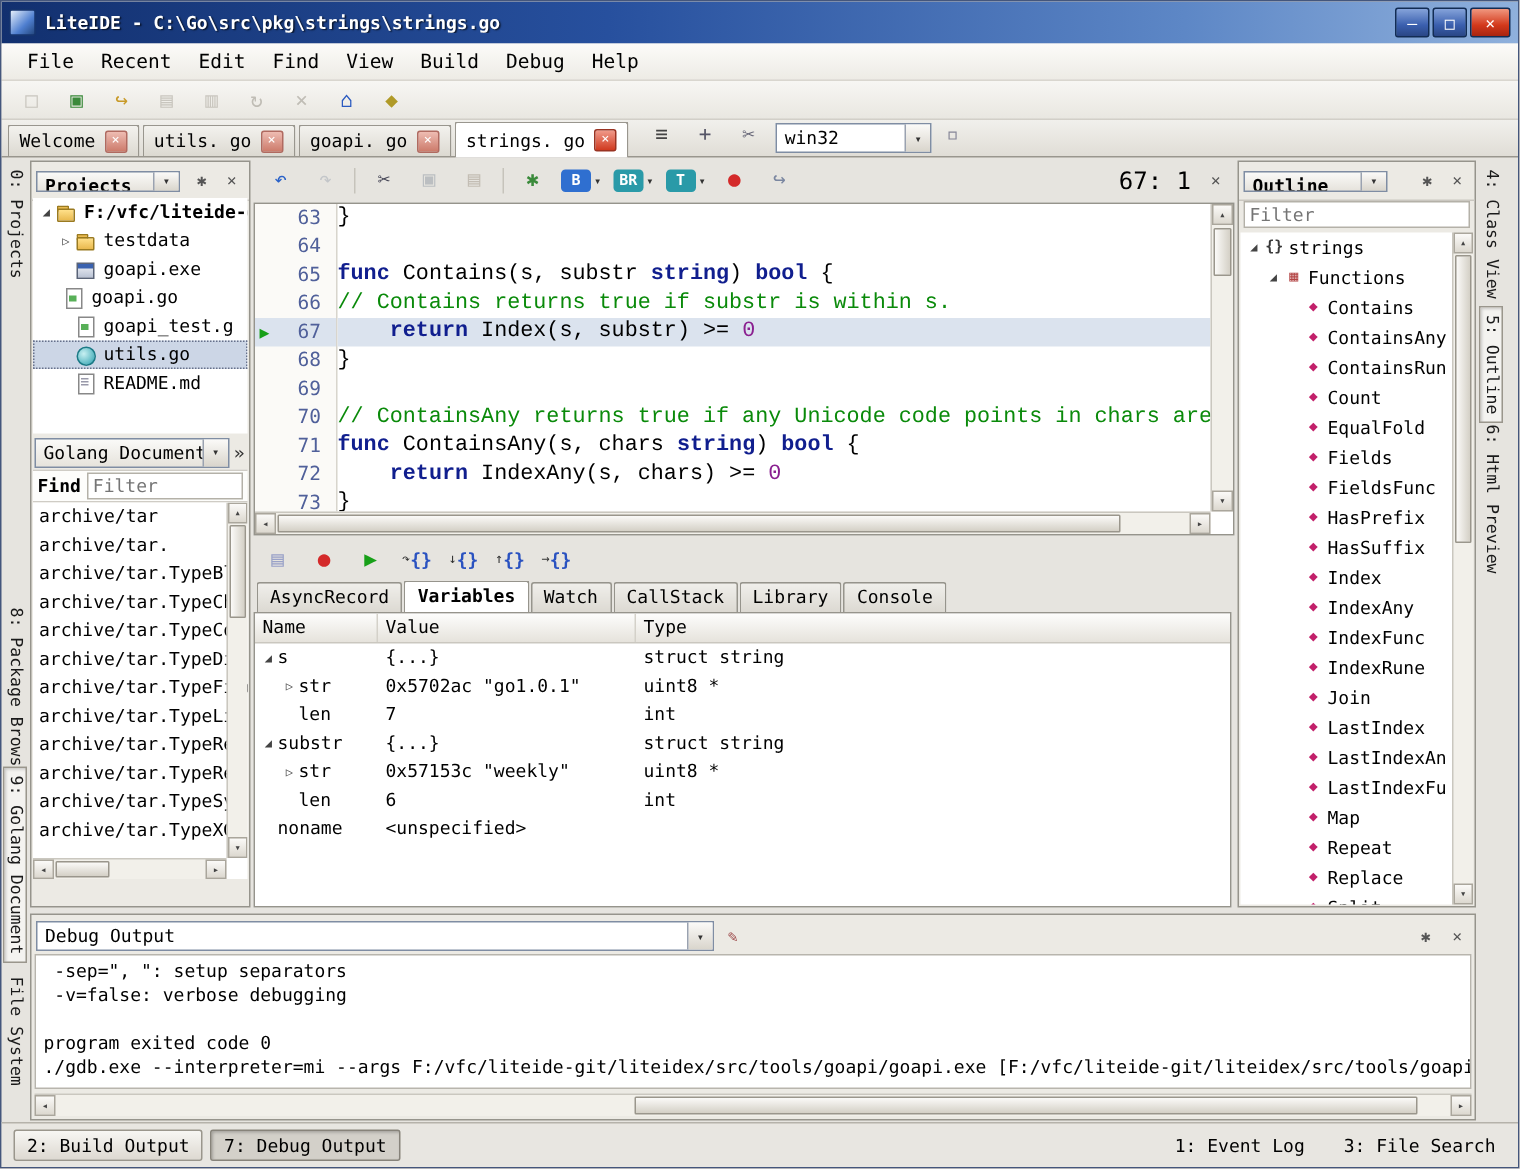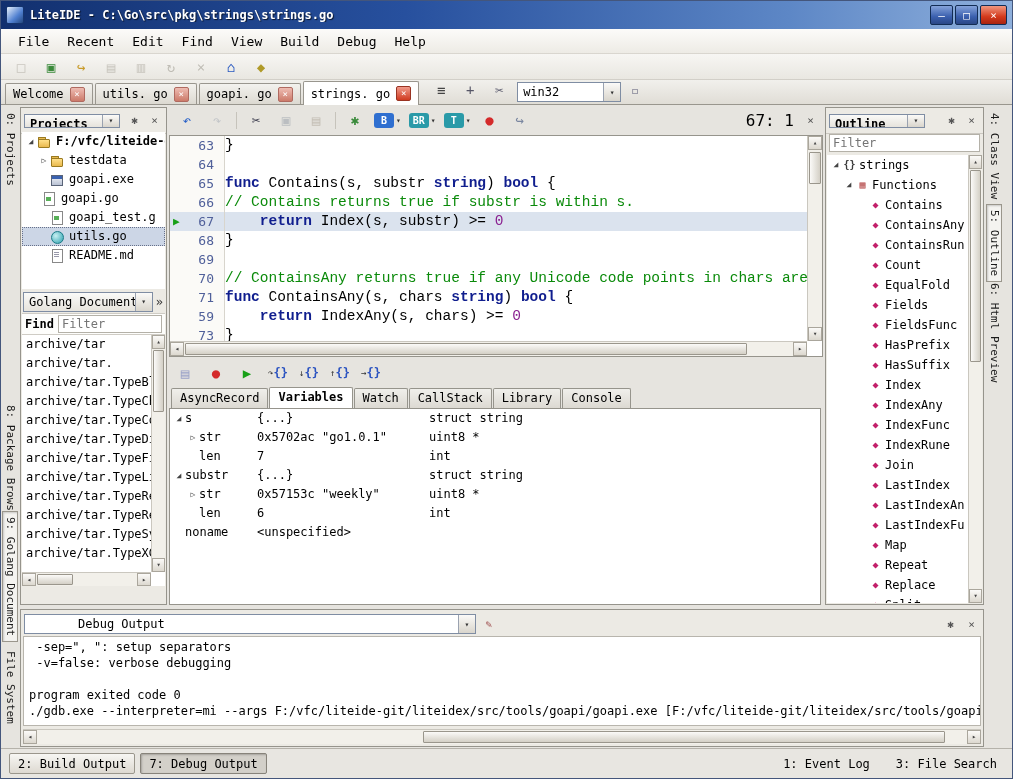--- a/index.html
+++ b/index.html
@@ -162,21 +162,21 @@
   .vct{flex:1;padding:0 5px;white-space:nowrap;overflow:hidden;}
   
   #outline-panel{left:824px;top:106px;width:159px;height:498px;}
   #outline-filter-row{position:absolute;left:1px;right:1px;top:24px;height:22px;display:flex;
     align-items:center;padding:0 2px;box-sizing:border-box;}
   #outline-tree{position:absolute;left:1px;right:15px;top:47px;bottom:1px;background:#fff;overflow:hidden;}
   #outline-sb{right:1px;top:47px;bottom:1px;}
   
   #dout{left:19px;top:608px;width:964px;height:138px;}
   .dout-head{height:24px;display:flex;align-items:center;gap:4px;padding:2px 3px;}
-  #dout-combo{width:452px;padding-left:48px;}
+  #dout-combo{width:452px;}
   .dout-text{position:absolute;left:2px;right:2px;top:26px;height:90px;background:#fff;
     border:1px solid #b8b5ad;box-sizing:border-box;padding:2px 5px;overflow:hidden;font-size:12px;}
   .dline{white-space:pre;line-height:16px;min-height:16px;}
   #dout-sb{left:2px;right:2px;bottom:2px;}
   
   #statusbar{position:absolute;left:0;top:747px;width:1013px;height:30px;box-sizing:border-box;
     background:#e8e6e1;border-top:1px solid #b5b2aa;display:flex;align-items:center;padding:0 8px;gap:6px;}
   .stbtn{height:19px;display:flex;align-items:center;padding:0 8px;border:1px solid #9a968c;border-radius:2px;
     background:linear-gradient(#f7f6f3,#ddd9d1);}
   .stbtn.pressed{background:#d3d0c9;box-shadow:inset 1px 1px 2px rgba(0,0,0,.22);border-color:#87837a;}
@@ -425,21 +425,21 @@
     <div class="gutter" id="gutter">
         <div class="gline"><span class="gnum">63</span></div>
         <div class="gline"><span class="gnum">64</span></div>
         <div class="gline"><span class="gnum">65</span></div>
         <div class="gline"><span class="gnum">66</span></div>
         <div class="gline cur"><span class="garr">▶</span><span class="gnum">67</span></div>
         <div class="gline"><span class="gnum">68</span></div>
         <div class="gline"><span class="gnum">69</span></div>
         <div class="gline"><span class="gnum">70</span></div>
         <div class="gline"><span class="gnum">71</span></div>
-        <div class="gline"><span class="gnum">59</span></div>
+        <div class="gline"><span class="gnum">72</span></div>
         <div class="gline"><span class="gnum">73</span></div>
       </div>
     <div class="codes" id="codes">
         <div class="cline"><span class="tk-p">}</span></div>
         <div class="cline"></div>
         <div class="cline"><span class="tk-k">func</span><span class="tk-p"> Contains(s, substr </span><span class="tk-t">string</span><span class="tk-p">) </span><span class="tk-t">bool</span><span class="tk-p"> {</span></div>
         <div class="cline"><span class="tk-c">// Contains returns true if substr is within s.</span></div>
         <div class="cline cur"><span class="tk-p">    </span><span class="tk-k">return</span><span class="tk-p"> Index(s, substr) &gt;= </span><span class="tk-n">0</span></div>
         <div class="cline"><span class="tk-p">}</span></div>
         <div class="cline"></div>
@@ -491,20 +491,25 @@
   <div id="dtabs">
       <div class="dtab">AsyncRecord</div>
       <div class="dtab active">Variables</div>
       <div class="dtab">Watch</div>
       <div class="dtab">CallStack</div>
       <div class="dtab">Library</div>
       <div class="dtab">Console</div>
     </div>
 
   <div id="vars">
+    <div class="vhead" id="vhead">
+        <div class="vh w1">Name</div>
+        <div class="vh w2">Value</div>
+        <div class="vh w3">Type</div>
+      </div>
     <div id="vrows">
         <div class="vrow">
           <div class="vcn" style="padding-left: 3px;">
             <span class="tw">◢</span>
             <span>s</span>
           </div>
           <div class="vcv">{...}</div>
           <div class="vct">struct string</div>
         </div>
         <div class="vrow">

